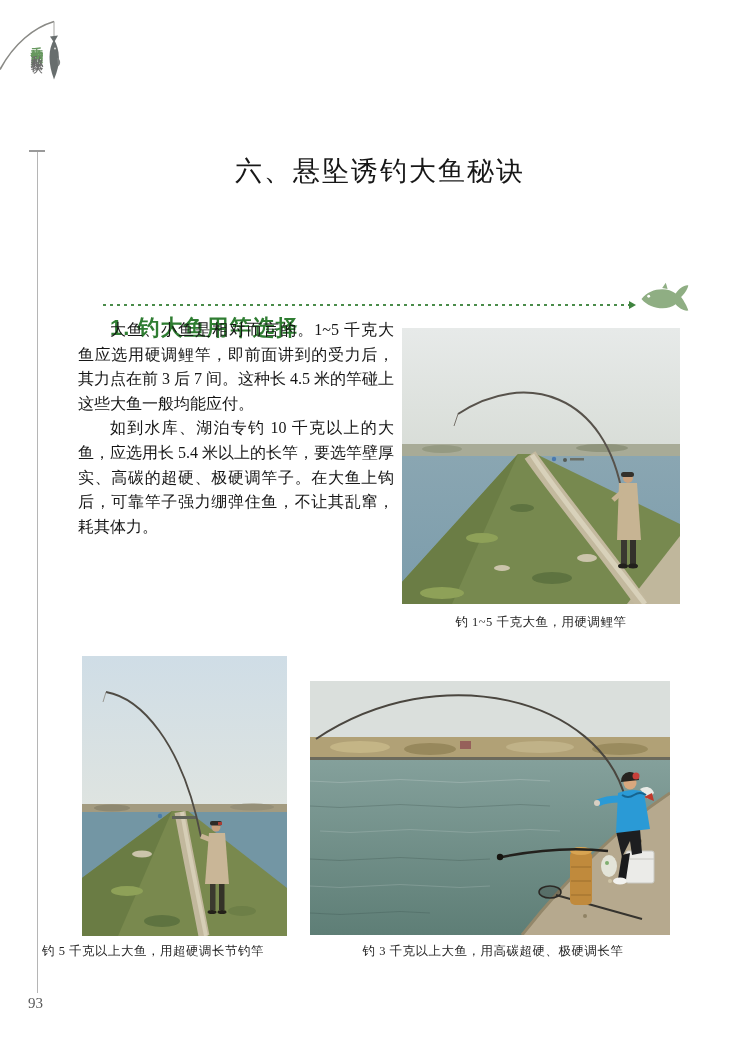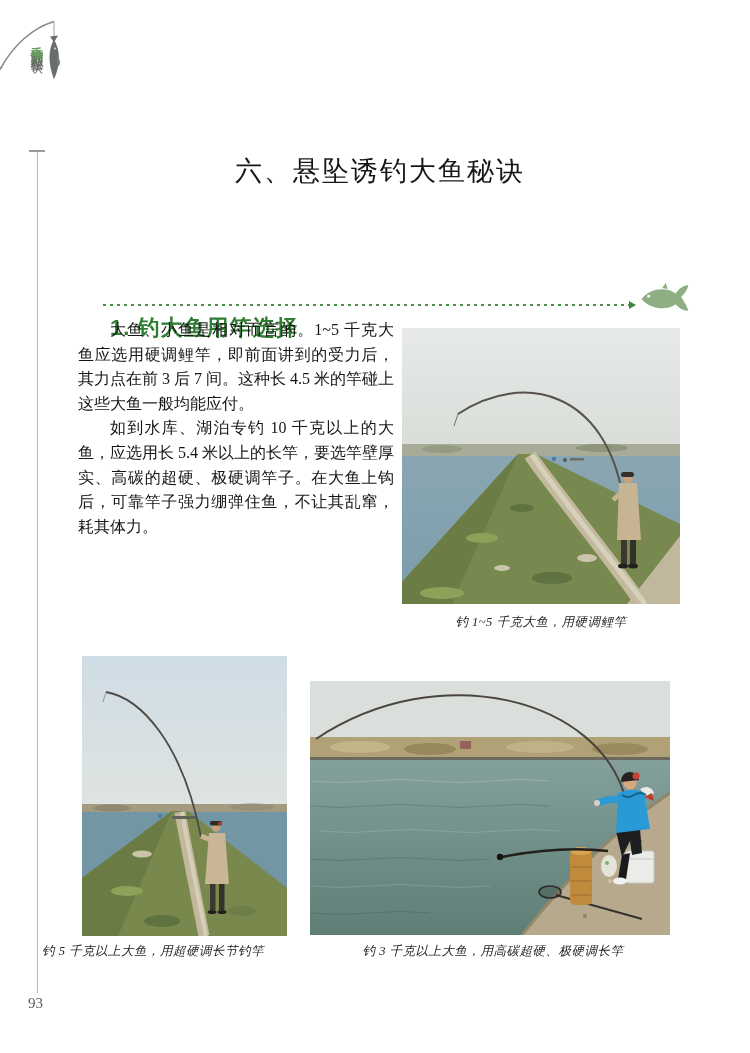--- a/index.html
+++ b/index.html
@@ -56,21 +56,21 @@
     font-family:"Liberation Serif",serif;
   }
   .body-text p{margin:0;text-indent:2em;}
 
   
   .photo{display:block;}
   .photo1{left:402px;top:328px;width:278px;height:276px;}
   .photo2{left:82px;top:656px;width:205px;height:280px;}
   .photo3{left:310px;top:681px;width:360px;height:254px;}
   .caption{
-    font-family:"Liberation Serif",serif;font-style:italic;
+    font-family:"Liberation Serif",serif;
     font-size:12.5px;letter-spacing:0.5px;color:#1f1f1f;text-align:center;
   }
   .caption1{left:402px;top:614px;width:278px;}
   .caption2{left:38px;top:943px;width:230px;}
   .caption3{left:333px;top:943px;width:320px;}
 </style>
 </head>
 <body>
 
 <svg class="abs side-deco" viewBox="0 0 70 92" xmlns="http://www.w3.org/2000/svg">

